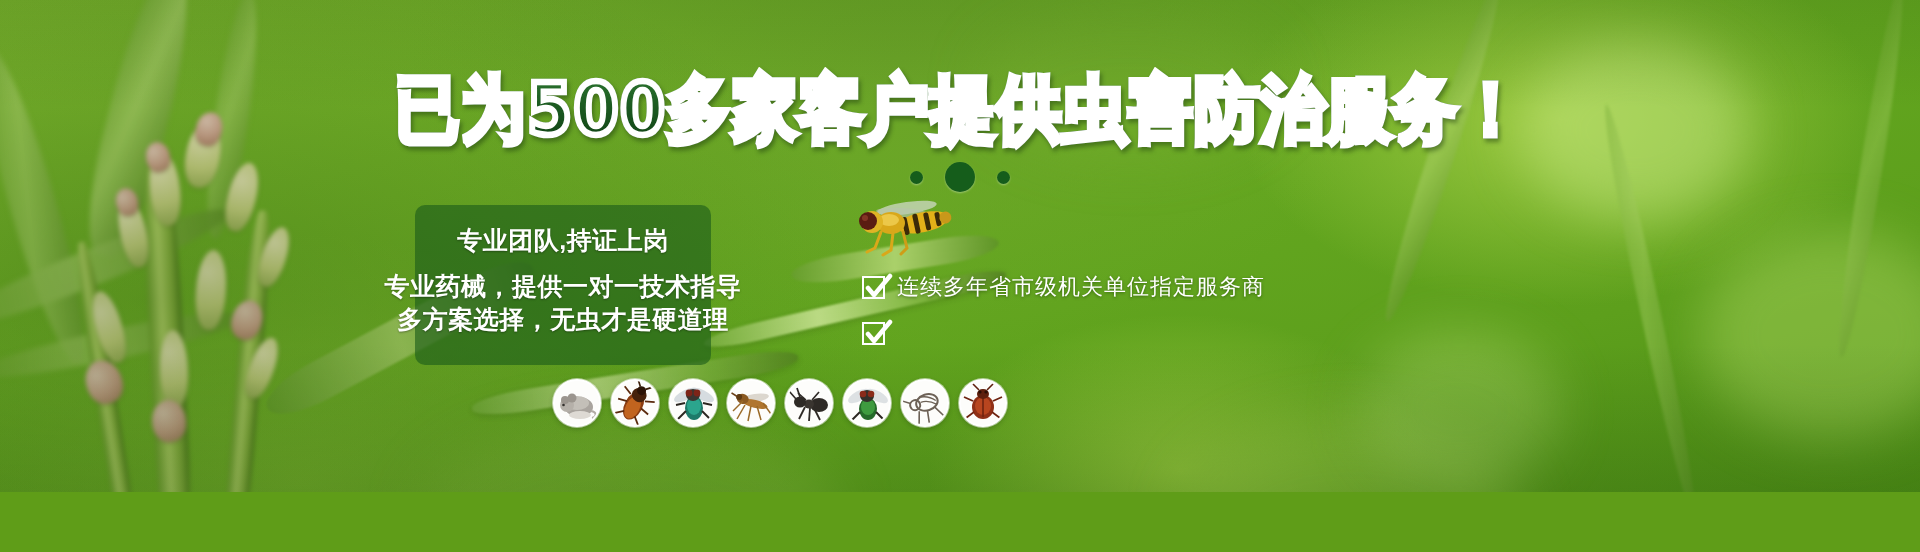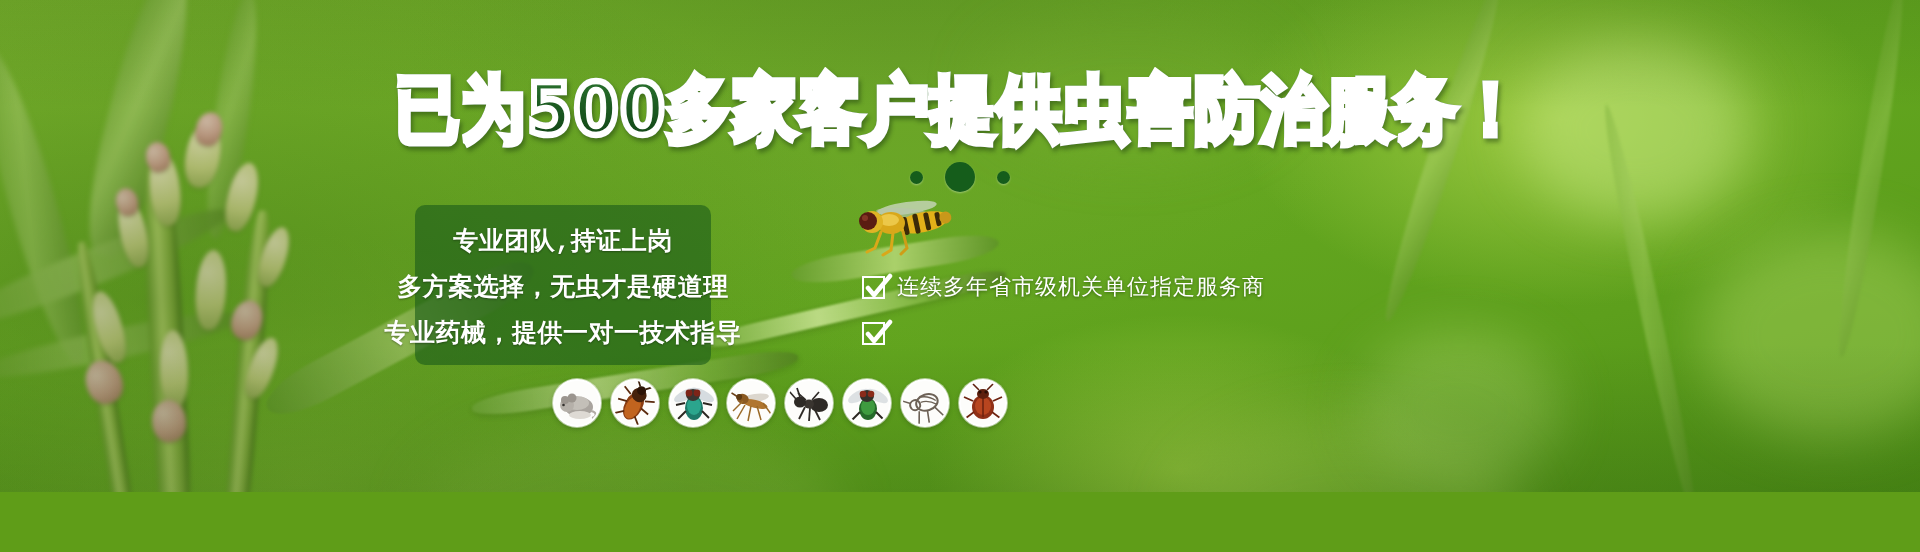--- a/index.html
+++ b/index.html
@@ -121,21 +121,21 @@
     z-index:25;
     display:flex; flex-direction:column;
     align-items:center; justify-content:center;
     padding:6px 0 4px;
   }
   #feature-box .fline{
     color:#ffffff;
     font-weight:bold;
     white-space:nowrap;
     text-shadow:0 1px 2px rgba(0,0,0,.35);
-    font-family:Liberation Mono, monospace;
+    font-family:Liberation Sans, sans-serif;
   }
   #feature-box .fline.l1{ font-size:25px; margin-bottom:13px; letter-spacing:.5px; }
   #feature-box .fline.l2{ font-size:25px; margin-bottom:13px; letter-spacing:.5px; }
   #feature-box .fline.l3{ font-size:25px; letter-spacing:.5px; }
 
   
   #bullets{
     position:absolute; left:862px; top:272px;
     z-index:25;
     display:flex; flex-direction:column; gap:20px;
@@ -271,22 +271,22 @@
   </div>
 
   <div id="dots">
     <span class="d small"></span>
     <span class="d big"></span>
     <span class="d small"></span>
   </div>
 
   <div id="feature-box">
     <div class="fline l1">专业团队,持证上岗</div>
+    <div class="fline l3">专业药械，提供一对一技术指导</div>
     <div class="fline l2">多方案选择，无虫才是硬道理</div>
-    <div class="fline l3">专业药械，提供一对一技术指导</div>
   </div>
 
   <div id="bullets">
     <div class="bullet">
       <span class="chk">
         <svg width="30" height="30" viewBox="0 0 30 30" xmlns="http://www.w3.org/2000/svg">
           <path d="M5 17 L11 24 L27 5" stroke="#ffffff" stroke-width="4.5" fill="none" stroke-linecap="round" stroke-linejoin="round"></path>
         </svg>
       </span>
       <span class="btext">连续多年省市级机关单位指定服务商</span>

